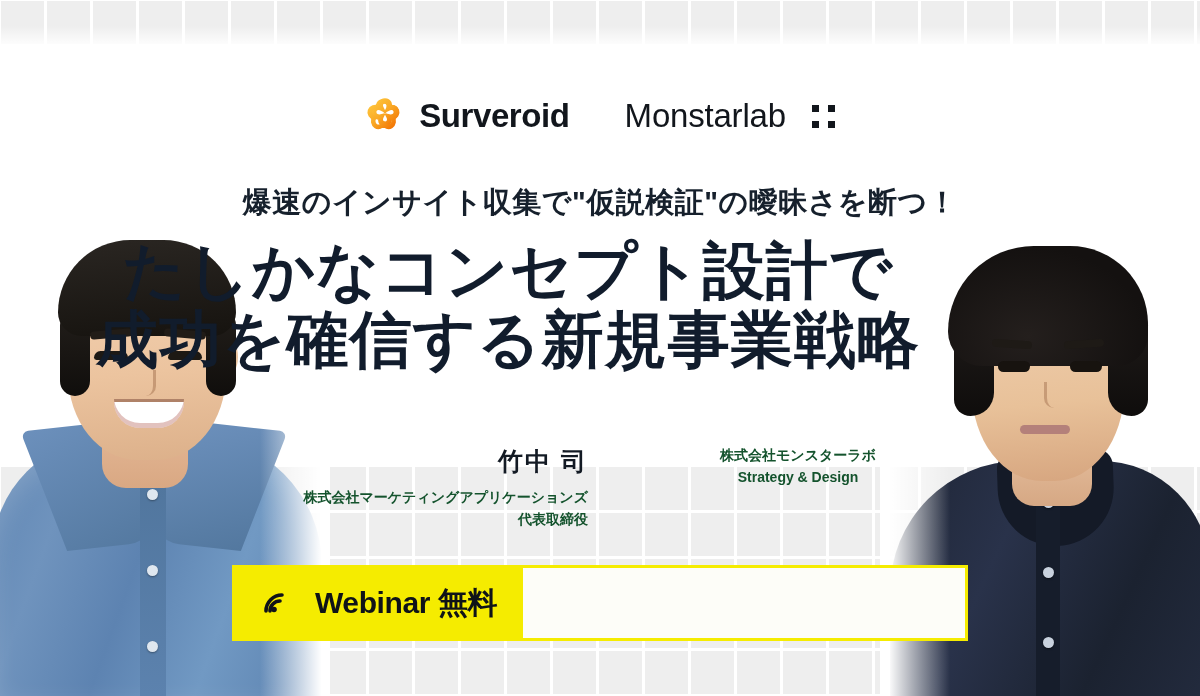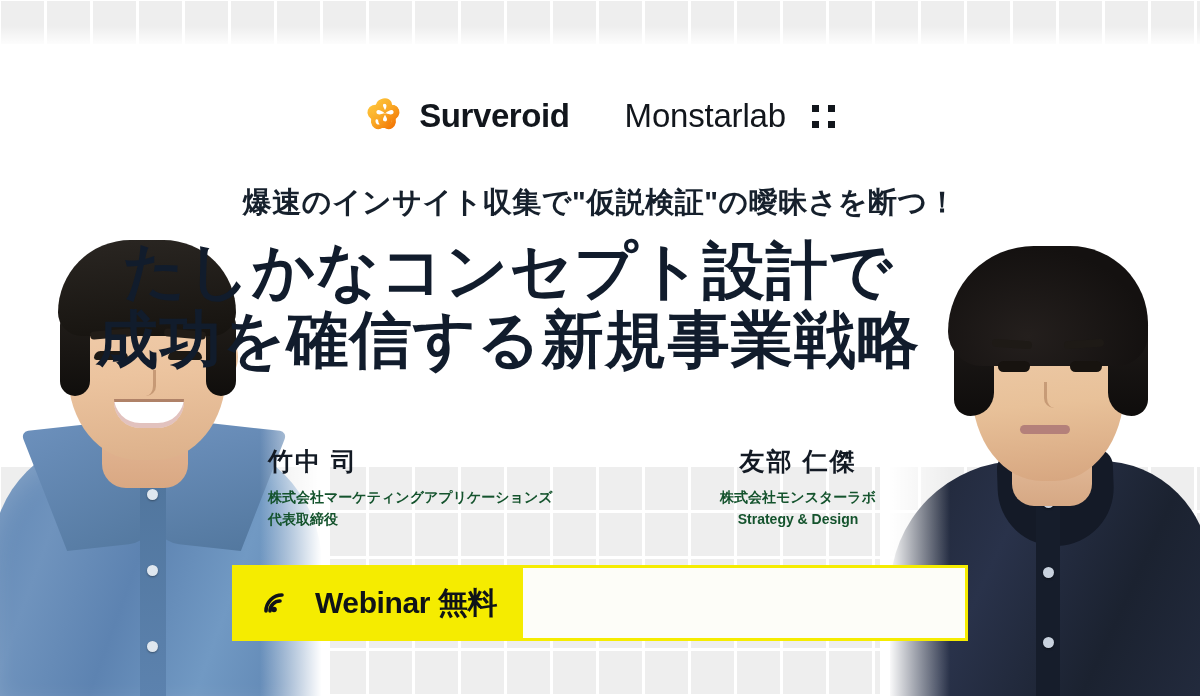--- a/index.html
+++ b/index.html
@@ -198,21 +198,21 @@
     font-size:29px; font-weight:700; color:#16202c; letter-spacing:.5px;
   }
   .headline {
     position:absolute; top:236px; left:0; width:1016px;
     font-size:62px; font-weight:800; color:#111c2c;
     line-height:1.12; letter-spacing:1px;
   }
 
   
   .speaker { position:absolute; z-index:6; }
-  .speaker-left  { top:445px; left:268px;  width:320px; text-align:left; }
+  .speaker-left  { top:445px; left:268px;  width:320px; text-align:right; }
   .speaker-right { top:445px; right:252px; width:300px; text-align:center; }
   .sp-name {
     font-size:25px; font-weight:700; color:#131a24; letter-spacing:2px;
     margin-bottom:9px;
   }
   .sp-line { font-size:14px; font-weight:600; color:#14532d; line-height:1.55; }
 
   
   .bar {
     position:absolute; left:232px; top:565px; width:736px; height:76px;
@@ -352,21 +352,20 @@
     </div>
   </div>
 
   <div class="speaker speaker-left">
     <div class="sp-name">竹中 司</div>
     <div class="sp-line">株式会社マーケティングアプリケーションズ</div>
     <div class="sp-line">代表取締役</div>
   </div>
 
   <div class="speaker speaker-right">
-    <div class="sp-name">友部 仁傑</div>
     <div class="sp-line">株式会社モンスターラボ</div>
     <div class="sp-line">Strategy &amp; Design</div>
   </div>
 
   <div class="bar">
     <div class="bar-left">
       <span class="wifi-icon">
         <svg viewBox="0 0 30 26" width="30" height="26" aria-hidden="true">
           <g fill="none" stroke="#0f1318" stroke-width="3.6" stroke-linecap="round">
             <path d="M5 21 A16 16 0 0 1 21 5"></path>

